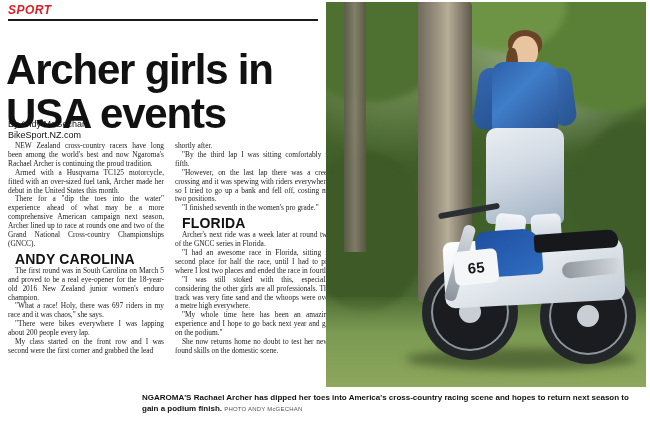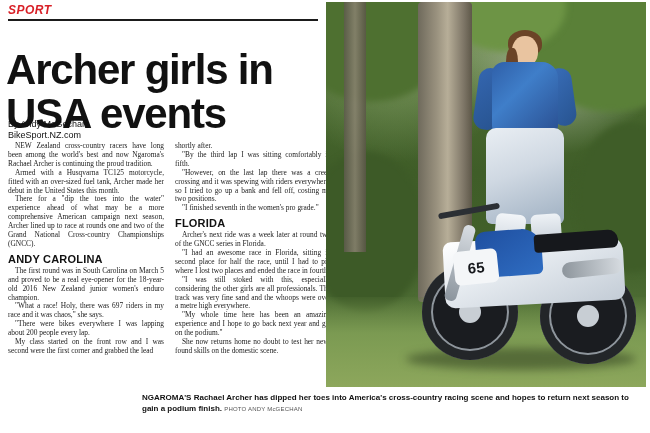--- a/index.html
+++ b/index.html
@@ -88,24 +88,24 @@
   .col.left { left: 8px; }
   .col.right { left: 175px; }
 
   .col p {
     margin: 0 0 0 0;
     text-indent: 7px;
     font-family: Liberation Serif, serif;
   }
   .col p.noindent { text-indent: 0; }
   .col h3 {
-    margin: 6px 0 3px 0;
+    margin: 6px 0 3px 7px;
     font-family: "Liberation Sans", sans-serif;
     font-weight: bold;
-    font-size: 11px;
+    font-size: 14px;
     letter-spacing: 0.2px;
     color: #111111;
     text-align: left;
   }
 
   
   .photo {
     position: absolute;
     left: 326px;
     top: 2px;

